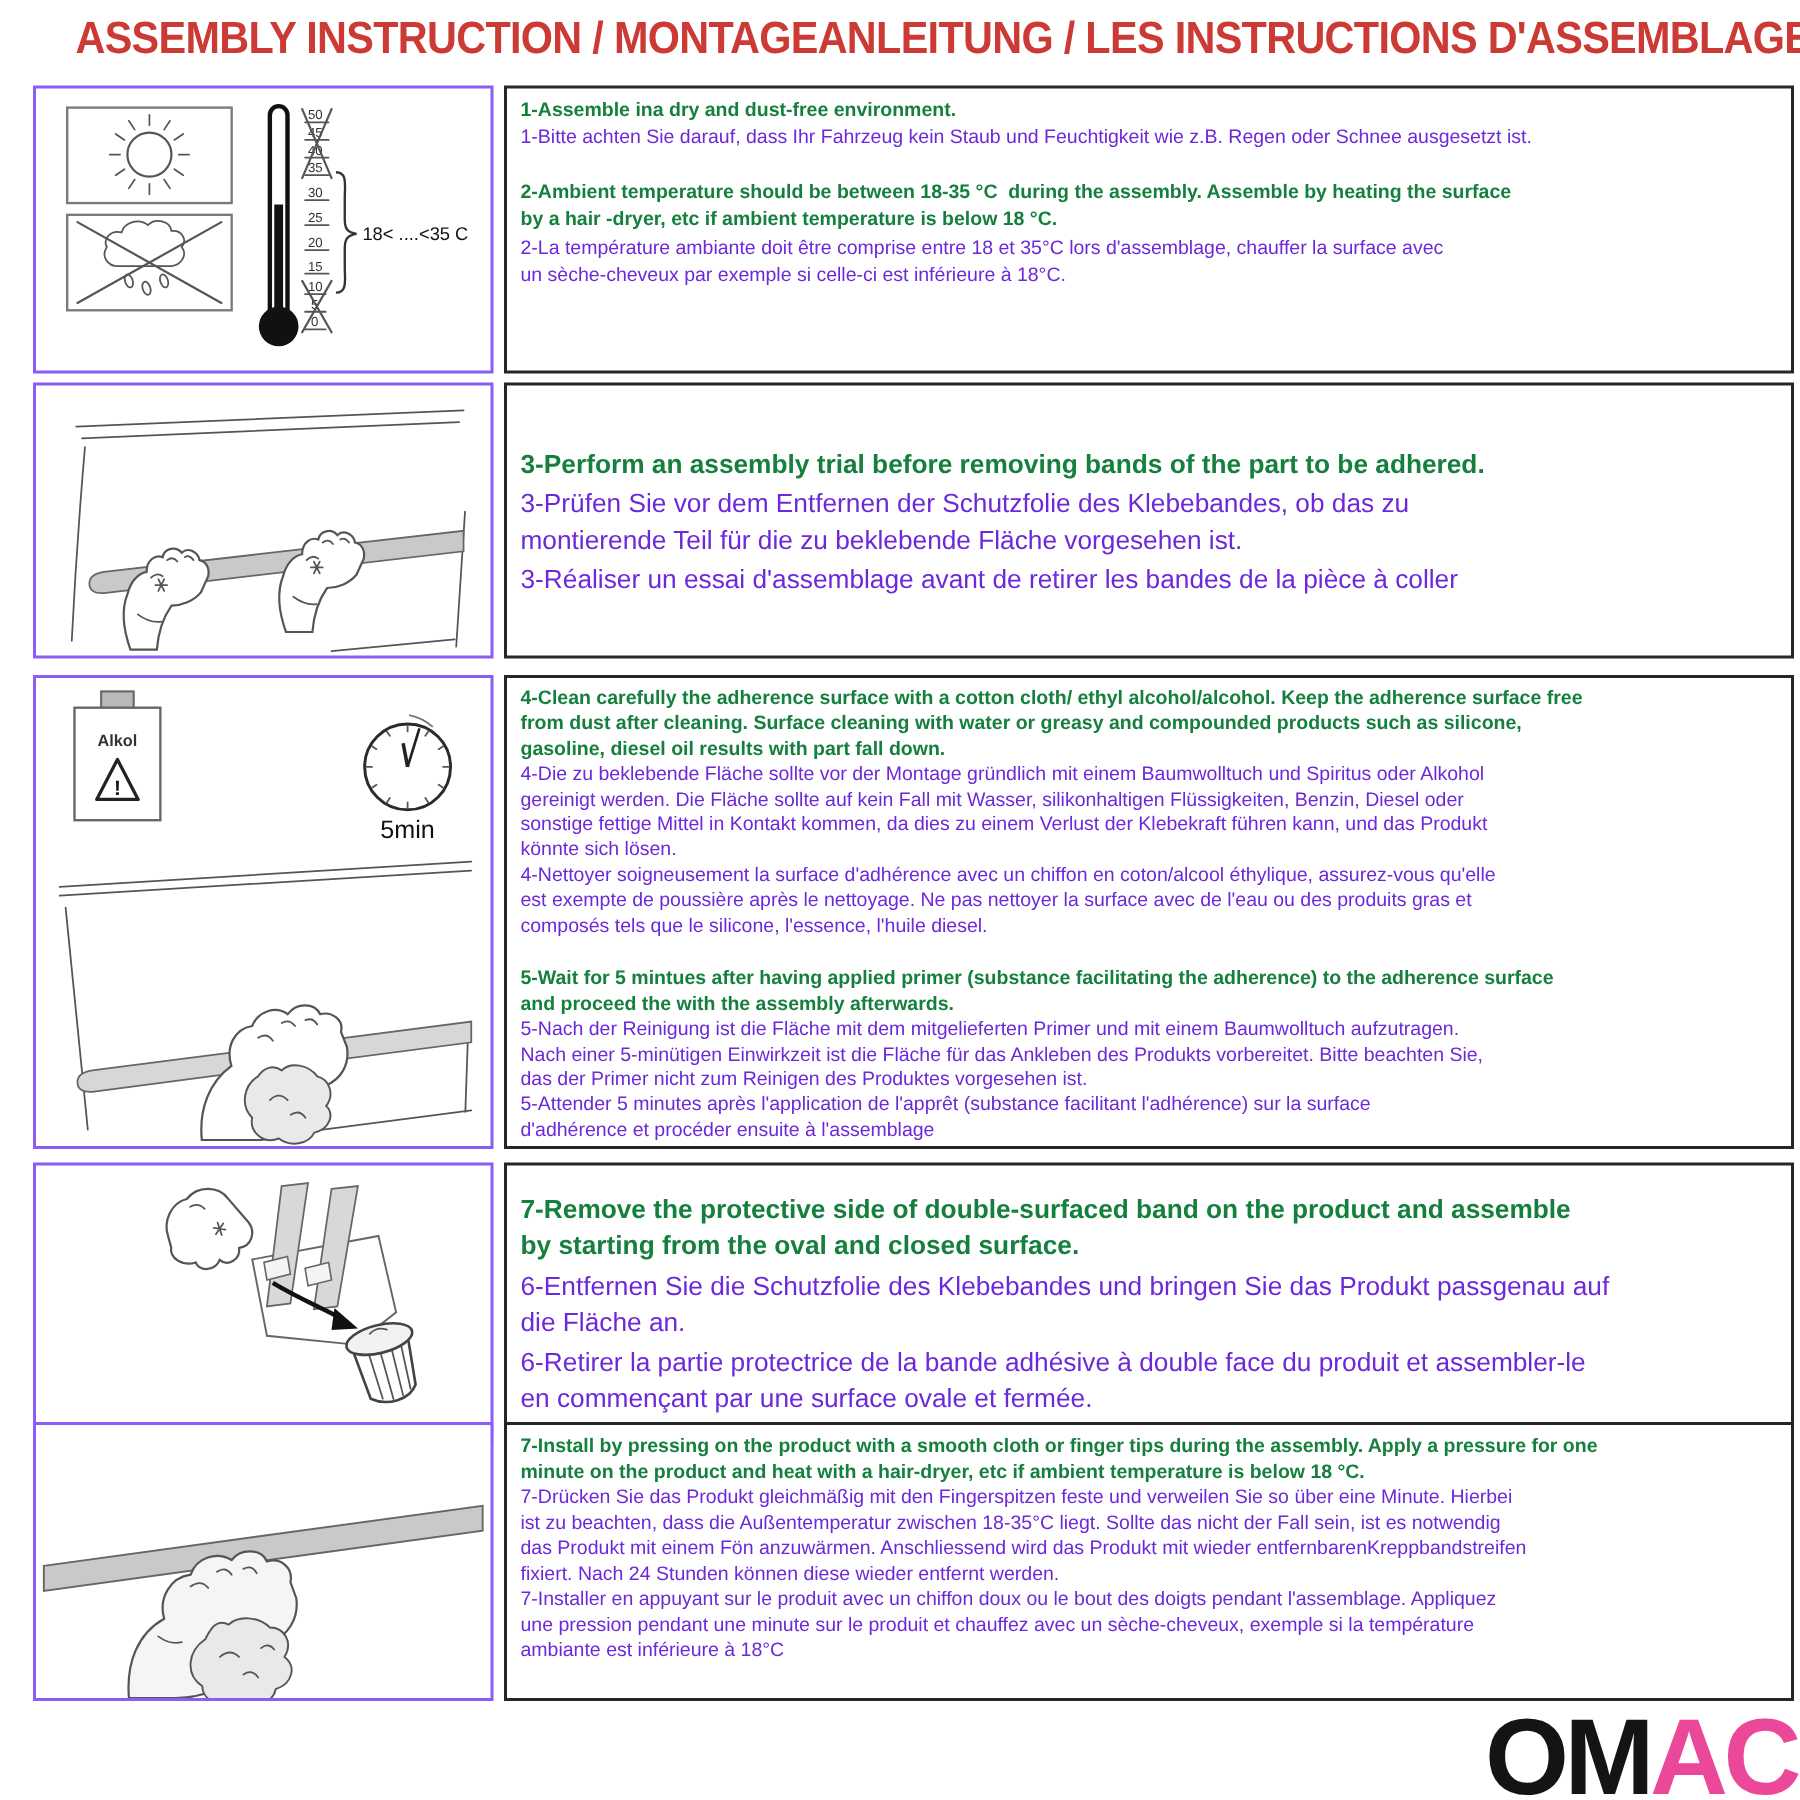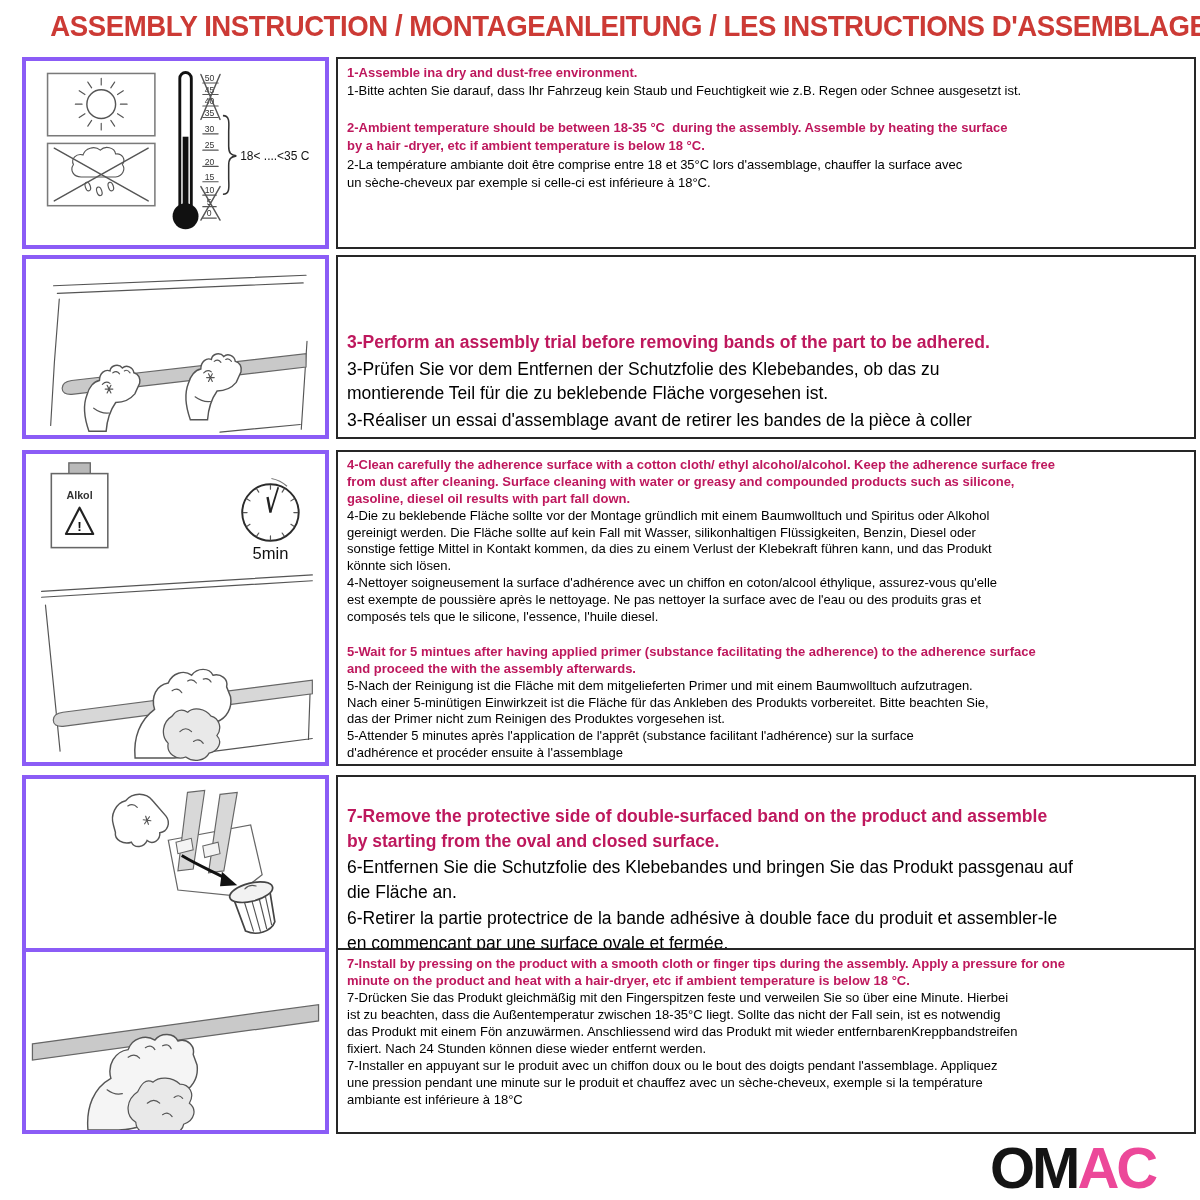--- a/index.html
+++ b/index.html
@@ -8,41 +8,41 @@
   .title{position:absolute;top:9px;left:0;width:1200px;text-align:center;
          color:#cc3a35;font-weight:bold;font-size:30px;white-space:nowrap}
   .title span{display:inline-block;transform:scaleX(.92);transform-origin:center;letter-spacing:-.5px}
   .row{position:absolute;left:0;width:1200px}
   .r1{top:57px;height:192px}
   .r2{top:255px;height:184px}
   .r3{top:450px;height:316px}
   .r4{top:775px;height:187px}
   .r5{top:948px;height:186px}
   .illus{position:absolute;top:0;left:22px;width:307px;height:100%;
-         background:#fff;border:4px solid #8b5cf6;box-sizing:border-box}
+         background:#fff;border:2px solid #8b5cf6;box-sizing:border-box}
   .illus svg{display:block;width:100%;height:100%}
   .tbox{position:absolute;top:0;left:336px;width:860px;height:100%;
         background:#fff;border:2px solid #262626;box-sizing:border-box;
         padding:5px 8px 4px 9px}
-  p{margin:0;white-space:pre-wrap;color:#000000}
-  .b{font-weight:bold;color:#be185d}
+  p{margin:0;white-space:pre-wrap;color:#6d28d9}
+  .b{font-weight:bold;color:#15803d}
   .gap{margin-top:18px}
   .small{font-size:13px;line-height:1.42}
   .small3{font-size:13px;line-height:1.30}
   .small5{font-size:13px;line-height:1.31}
-  .large{font-size:17.5px;line-height:1.4;display:flex;flex-direction:column;justify-content:flex-end}
+  .large{font-size:17.5px;line-height:1.4;display:flex;flex-direction:column;justify-content:center}
   .large p{margin:1px 0}
   .ln{fill:none;stroke:#555;stroke-width:1.5;stroke-linecap:round;stroke-linejoin:round}
   .thin{fill:none;stroke:#555;stroke-width:1.2;stroke-linecap:round}
   .frame{fill:#fff;stroke:#7a7a7a;stroke-width:1.6}
   .tnum{font-size:9px;fill:#333}
   .lbl{font-size:12.5px;fill:#111}
   .logo{position:absolute;left:978px;top:1136px;width:222px;height:64px;
-        background:#fff;display:flex;align-items:center;justify-content:flex-start;
-        padding-left:12px;box-sizing:border-box;font-weight:bold;font-size:58px;letter-spacing:-3px;line-height:1}
+        background:#fff;display:flex;align-items:flex-start;justify-content:flex-start;
+        padding-left:12px;box-sizing:border-box;font-weight:bold;font-size:72px;letter-spacing:-3px;line-height:1}
   .lg-black{color:#141414}
   .lg-red{color:#ec4899}
 </style>
 </head>
 <body>
 
 <div class="title"><span>ASSEMBLY INSTRUCTION / MONTAGEANLEITUNG / LES INSTRUCTIONS D'ASSEMBLAGE</span></div>
 
 <div class="row r1">
   <div class="illus">

